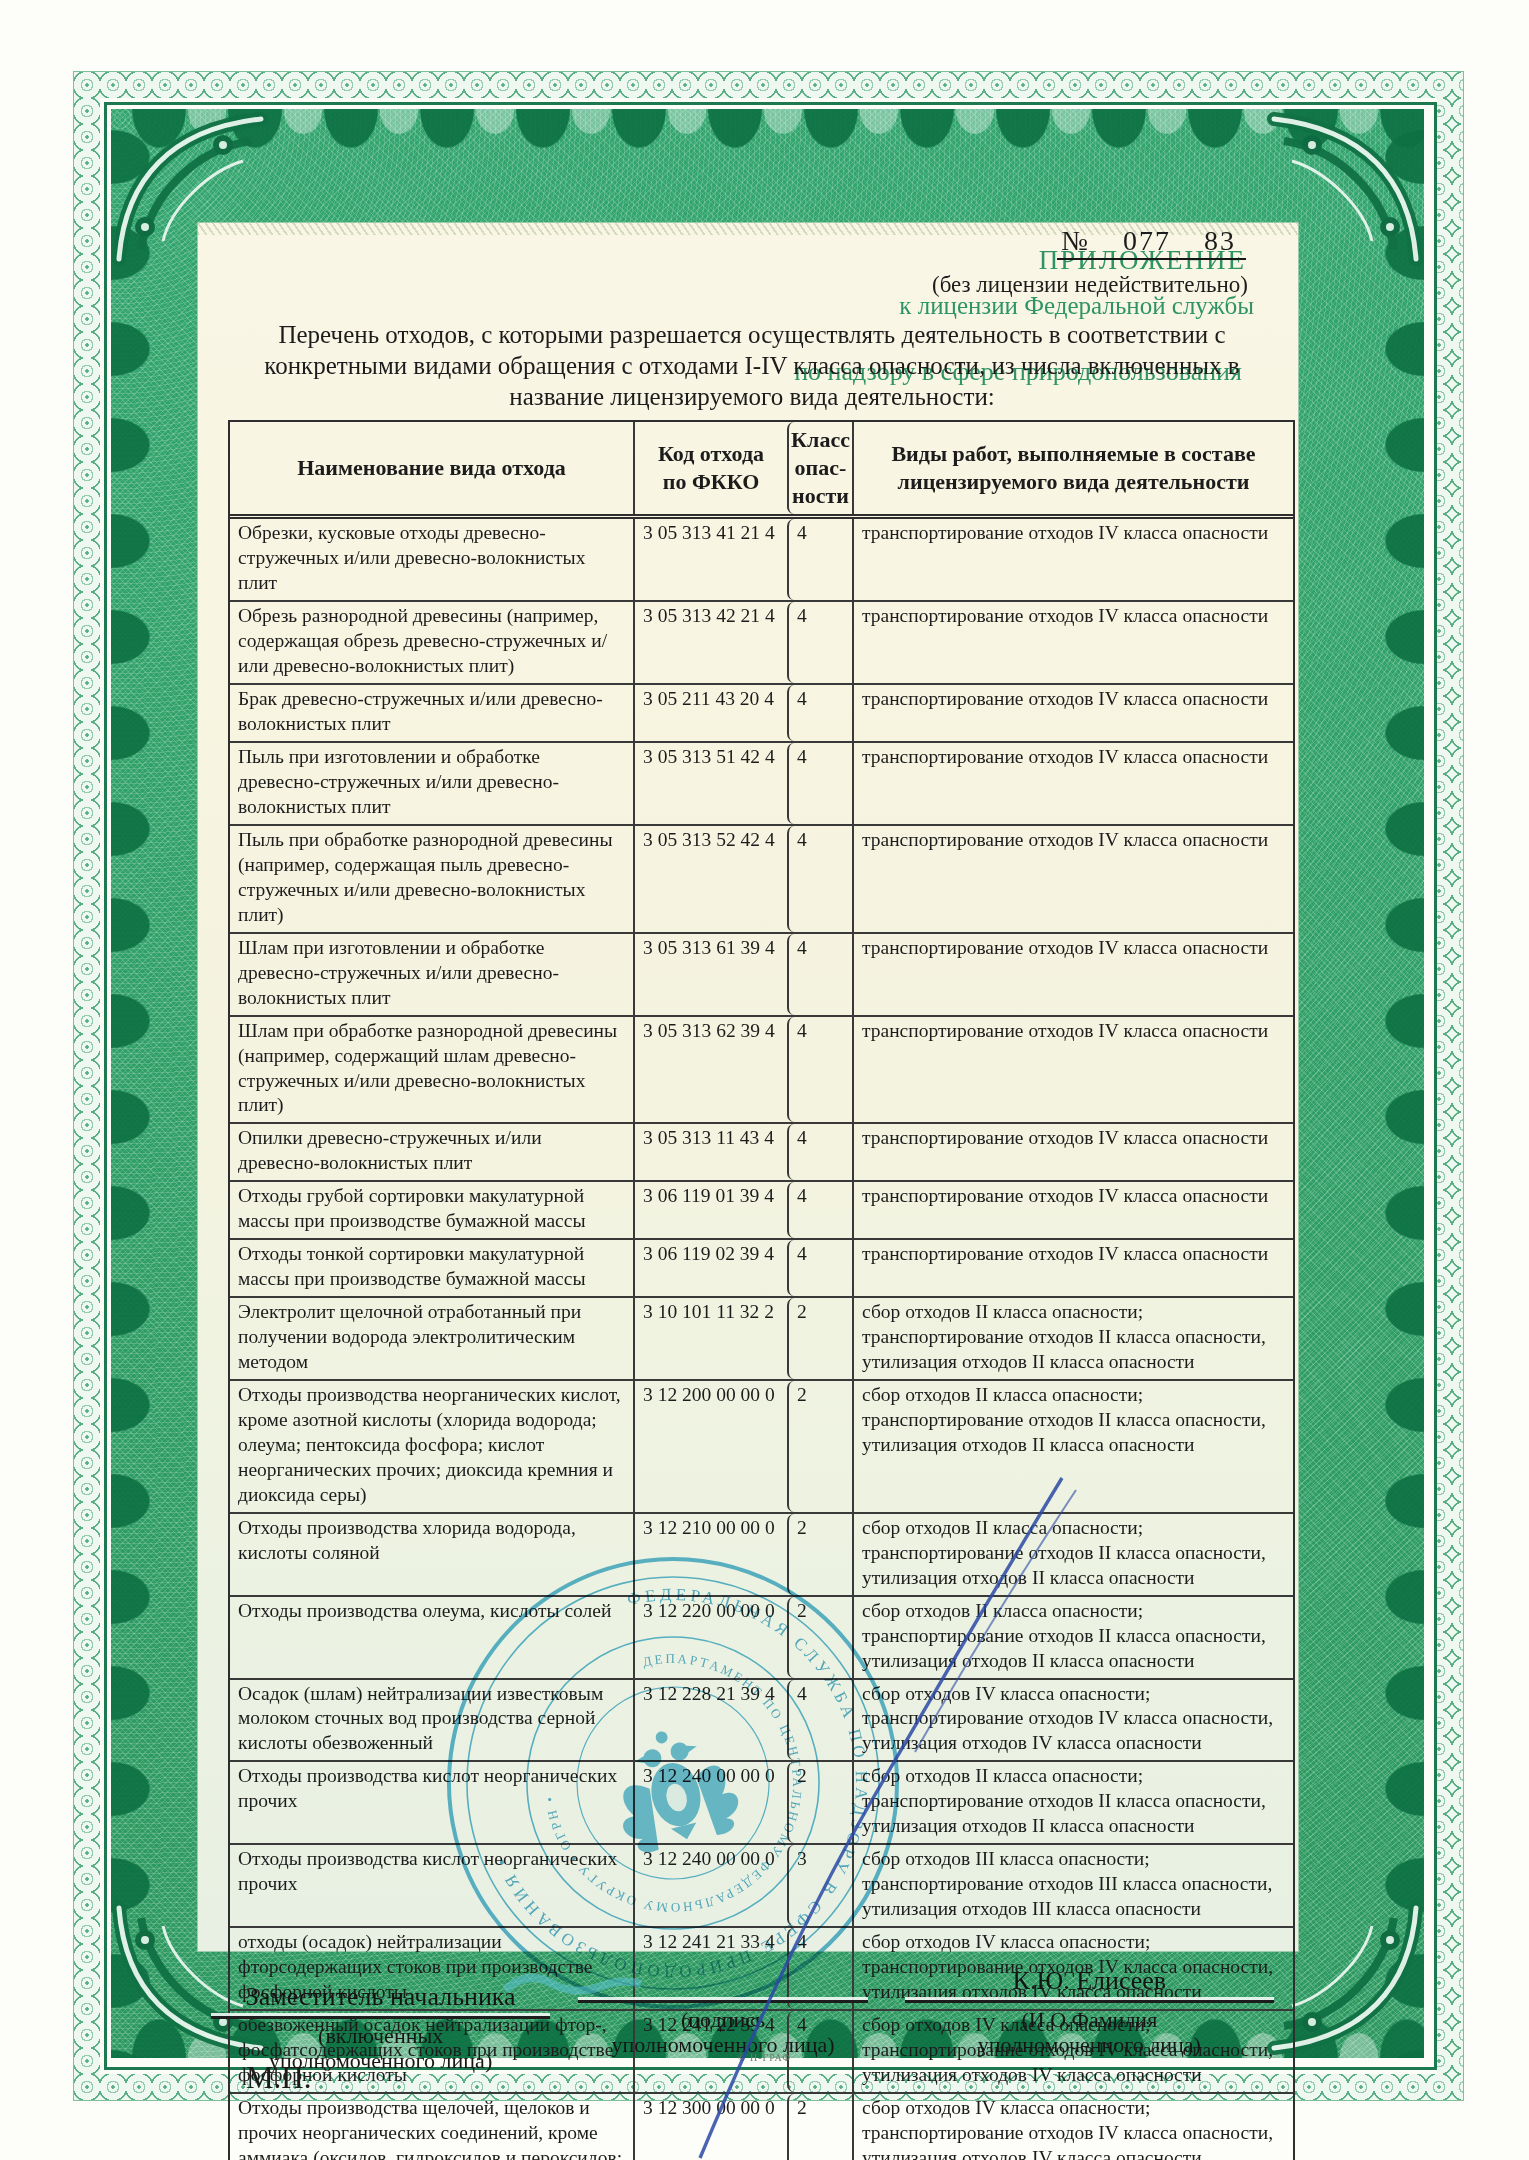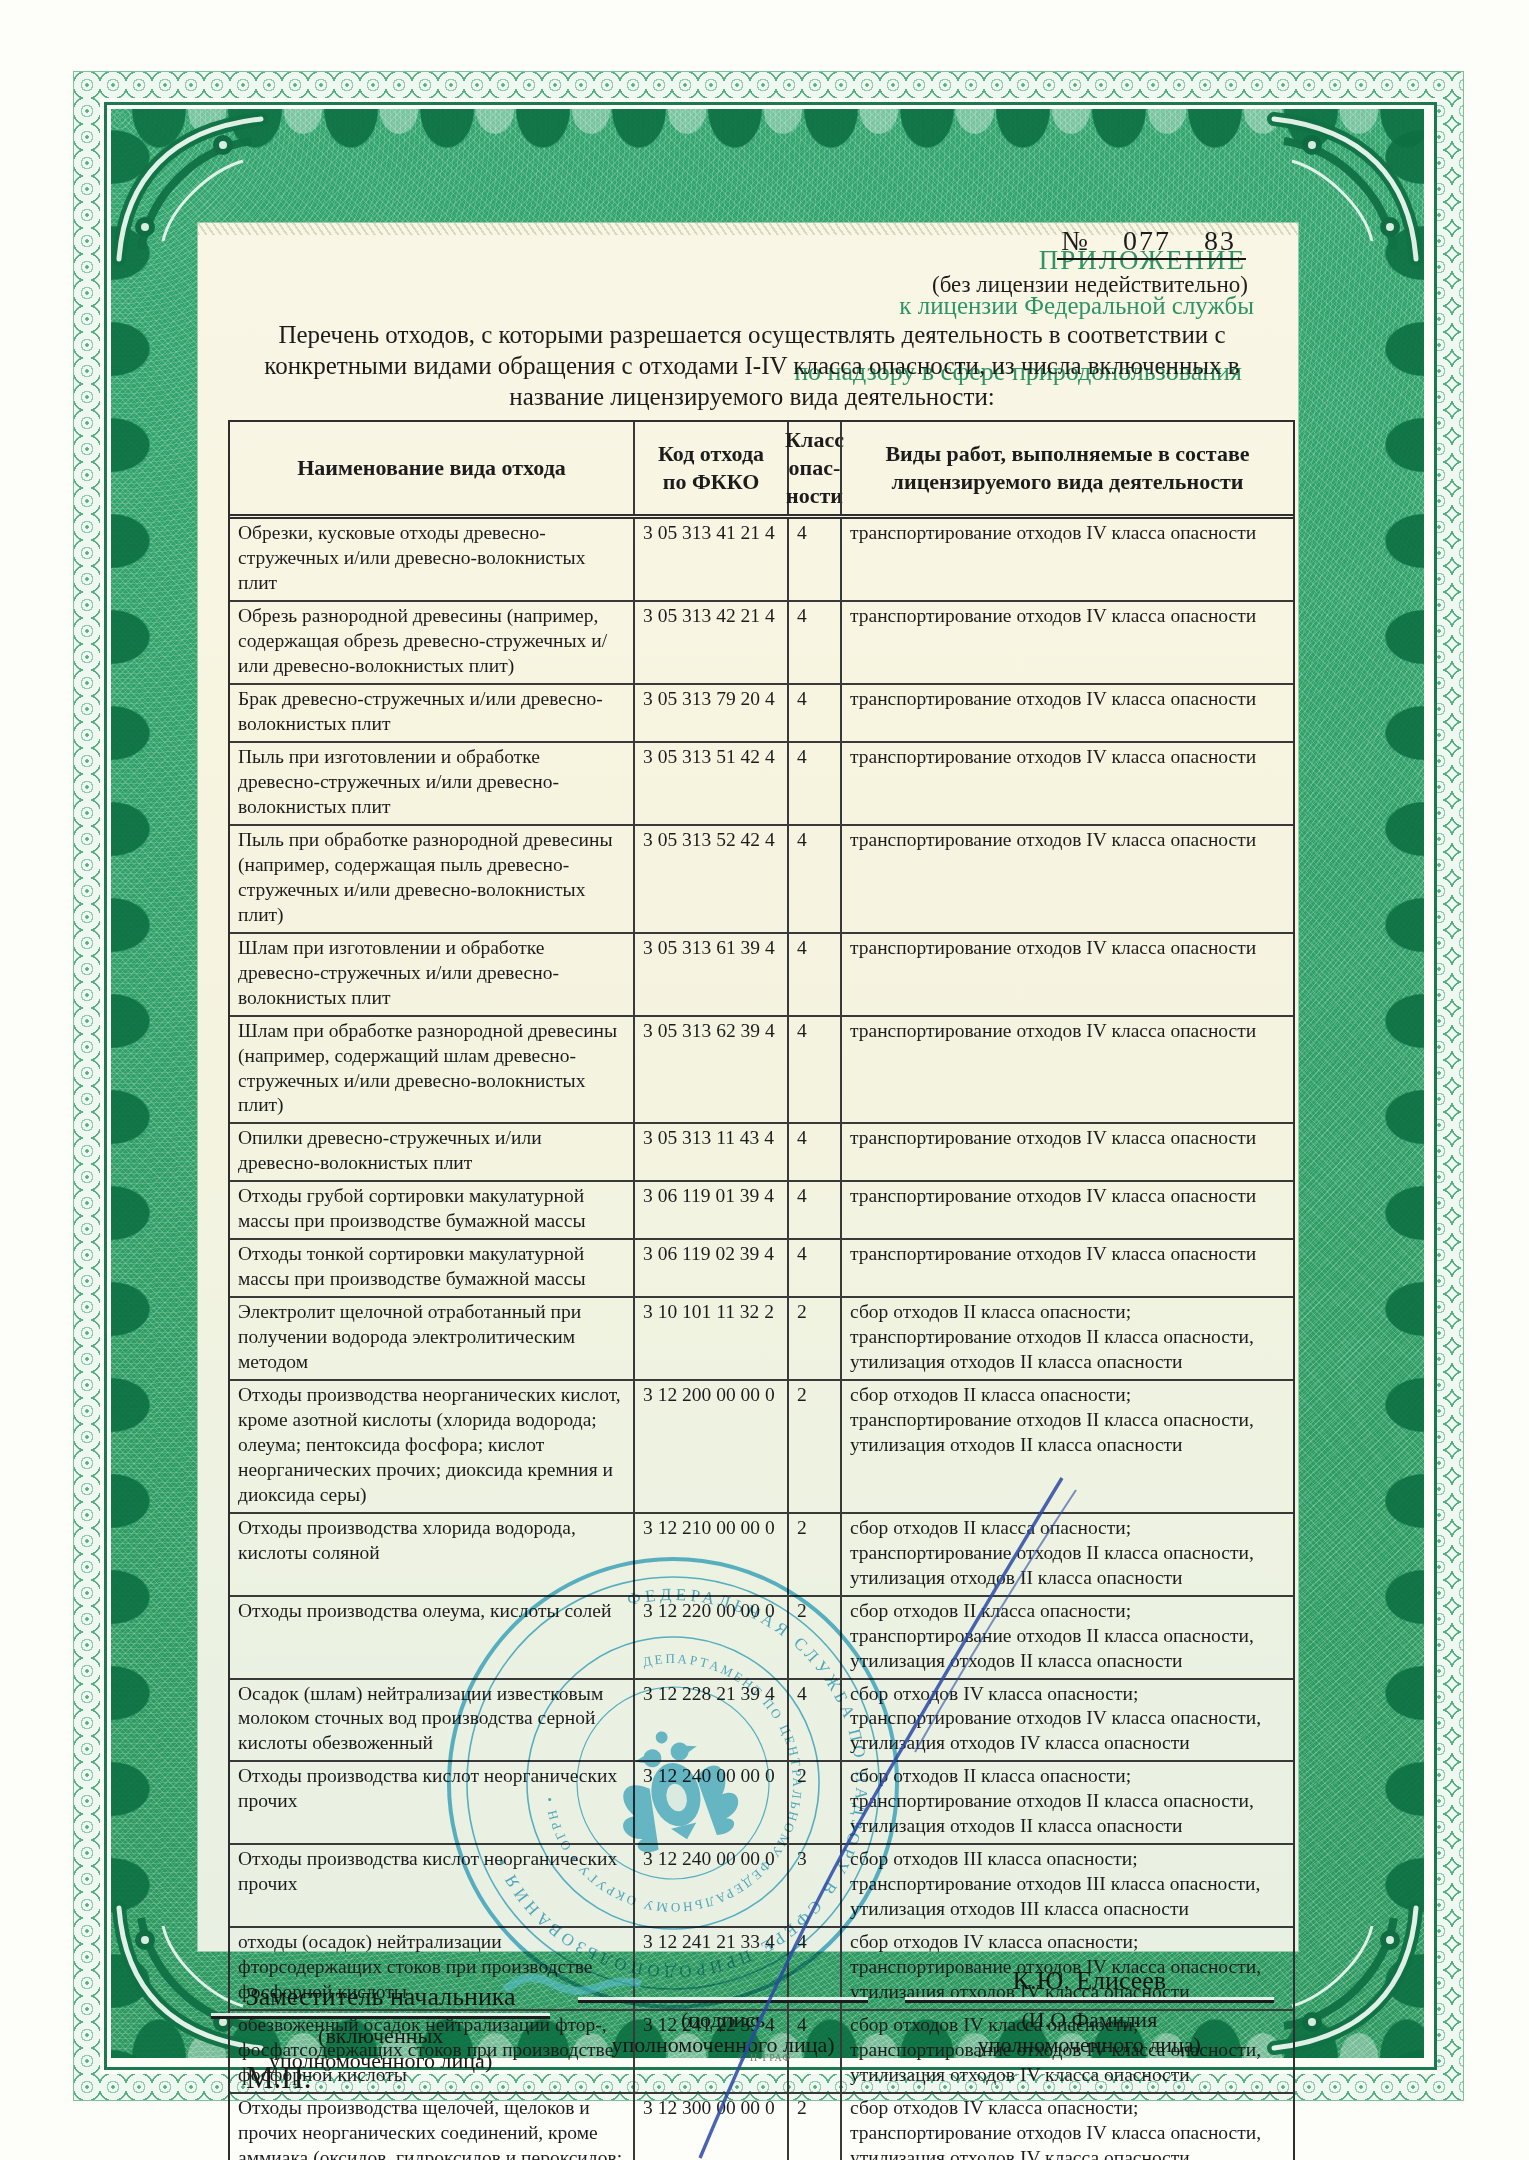--- a/index.html
+++ b/index.html
@@ -82,21 +82,21 @@
     position:relative;margin:8px 0 0 30px;width:1067px;border:2.5px solid #2e2e2e;
     font-size:19.5px;line-height:1.28;z-index:2;box-sizing:border-box;
   }
   .trow{display:flex;border-top:2px solid #393939;}
   .trow:first-child{border-top:none;}
   .thead{font-weight:bold;font-size:22px;text-align:center;border-bottom:5px double #2e2e2e;}
   .cell{padding:2px 8px 4px 8px;border-left:2px solid #393939;white-space:pre-line;box-sizing:border-box;}
   .cell:first-child{border-left:none;}
   .c-name{width:403px;}
   .c-code{width:154px;}
-  .c-class{width:53px;}
+  .c-class{width:65px;border-radius:7px;}
   .c-works{flex:1;}
   .thead .cell{display:flex;align-items:center;justify-content:center;padding:4px 6px;}
   
   .sigs{position:absolute;left:197px;top:1966px;width:1100px;display:flex;z-index:6;}
   .sigcol{text-align:center;}
   .sigcol.c1{width:34%;padding:16px 14px;}
   .sigcol.c2{width:29%;padding:0 14px;}
   .sigcol.c3{width:37%;padding:0 23px;}
   .sig-title{font-size:26px;height:34px;color:#141414;}
   .sigline{border-top:3px solid #1d1d1d;box-shadow:0 -3px 0 rgba(255,255,255,.85);}
@@ -189,21 +189,21 @@
           <div class="cell c-works">транспортирование отходов IV класса опасности</div>
         </div>
         <div class="trow">
           <div class="cell c-name">Обрезь разнородной древесины (например, содержащая обрезь древесно-стружечных и/или древесно-волокнистых плит)</div>
           <div class="cell c-code">3 05 313 42 21 4</div>
           <div class="cell c-class">4</div>
           <div class="cell c-works">транспортирование отходов IV класса опасности</div>
         </div>
         <div class="trow">
           <div class="cell c-name">Брак древесно-стружечных и/или древесно-волокнистых плит</div>
-          <div class="cell c-code">3 05 313 79 20 4</div>
+          <div class="cell c-code">3 05 211 43 20 4</div>
           <div class="cell c-class">4</div>
           <div class="cell c-works">транспортирование отходов IV класса опасности</div>
         </div>
         <div class="trow">
           <div class="cell c-name">Пыль при изготовлении и обработке древесно-стружечных и/или древесно-волокнистых плит</div>
           <div class="cell c-code">3 05 313 51 42 4</div>
           <div class="cell c-class">4</div>
           <div class="cell c-works">транспортирование отходов IV класса опасности</div>
         </div>
         <div class="trow">

